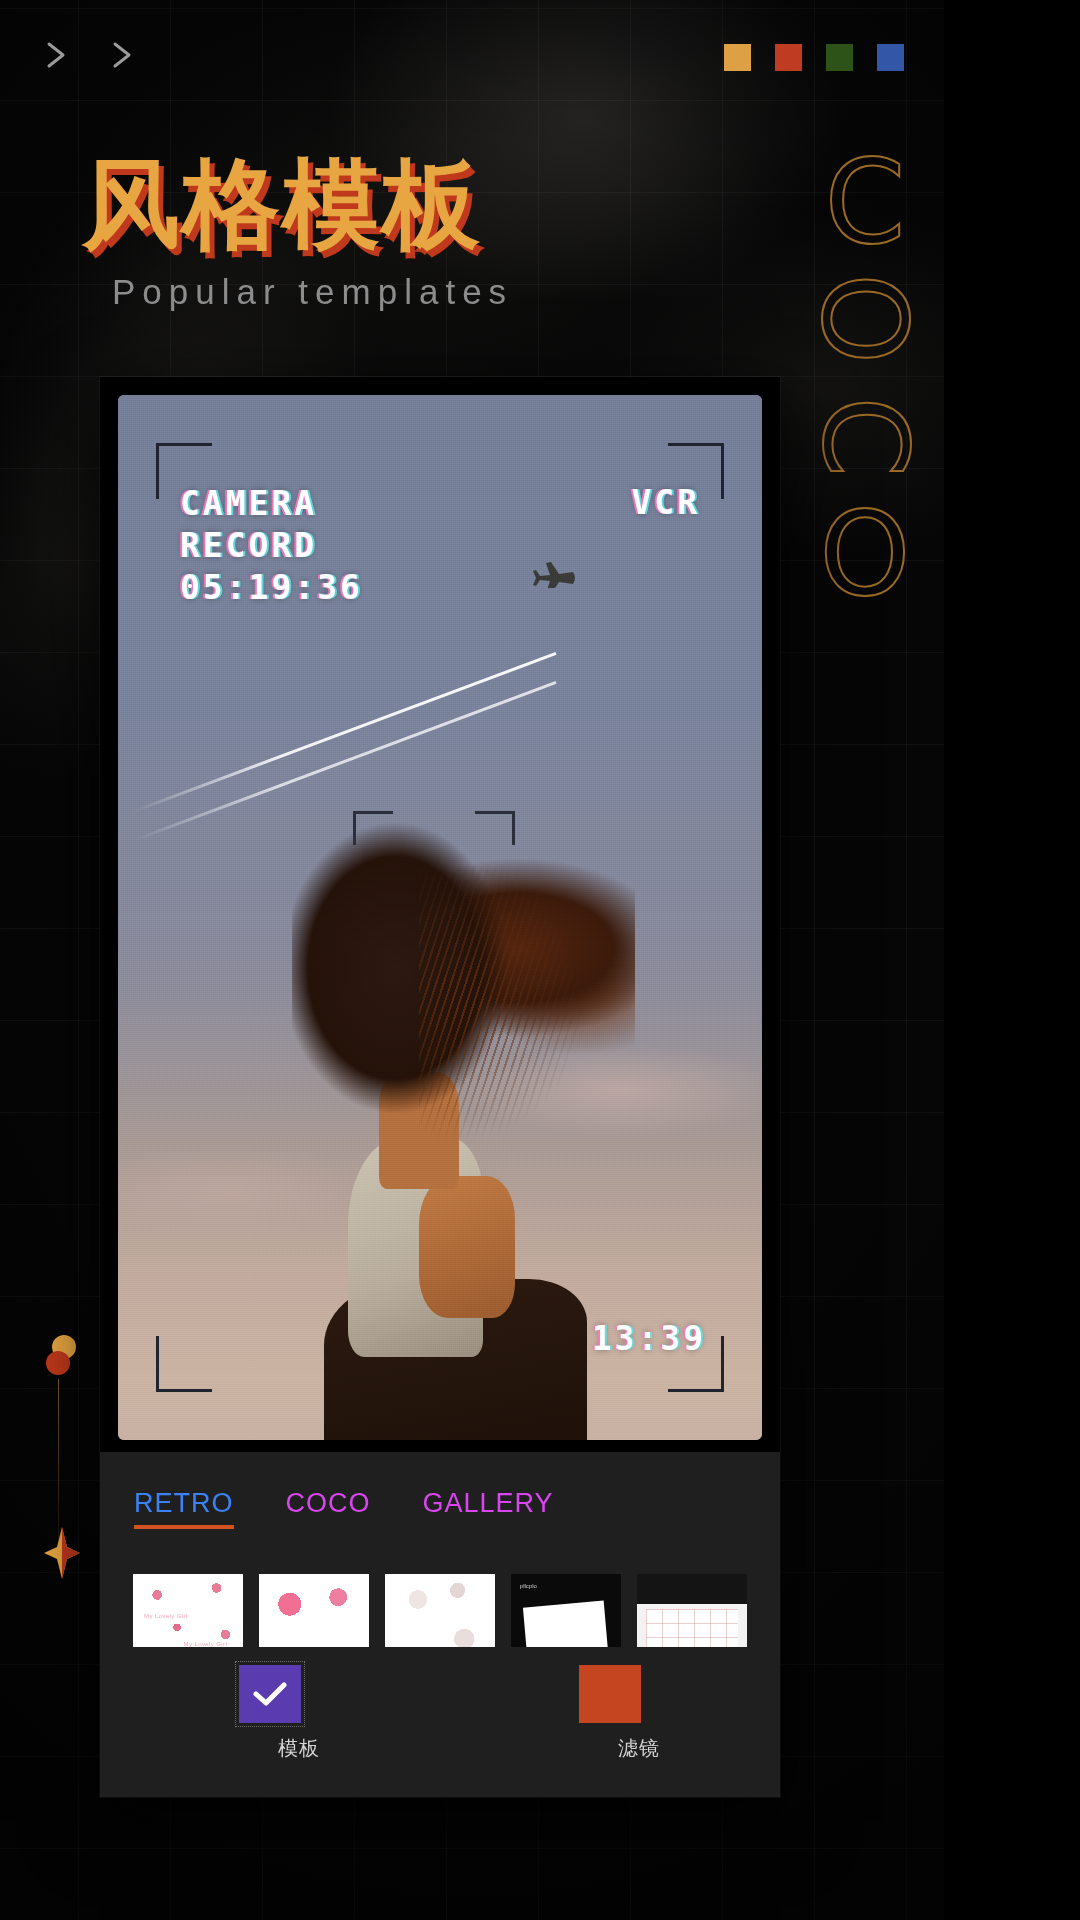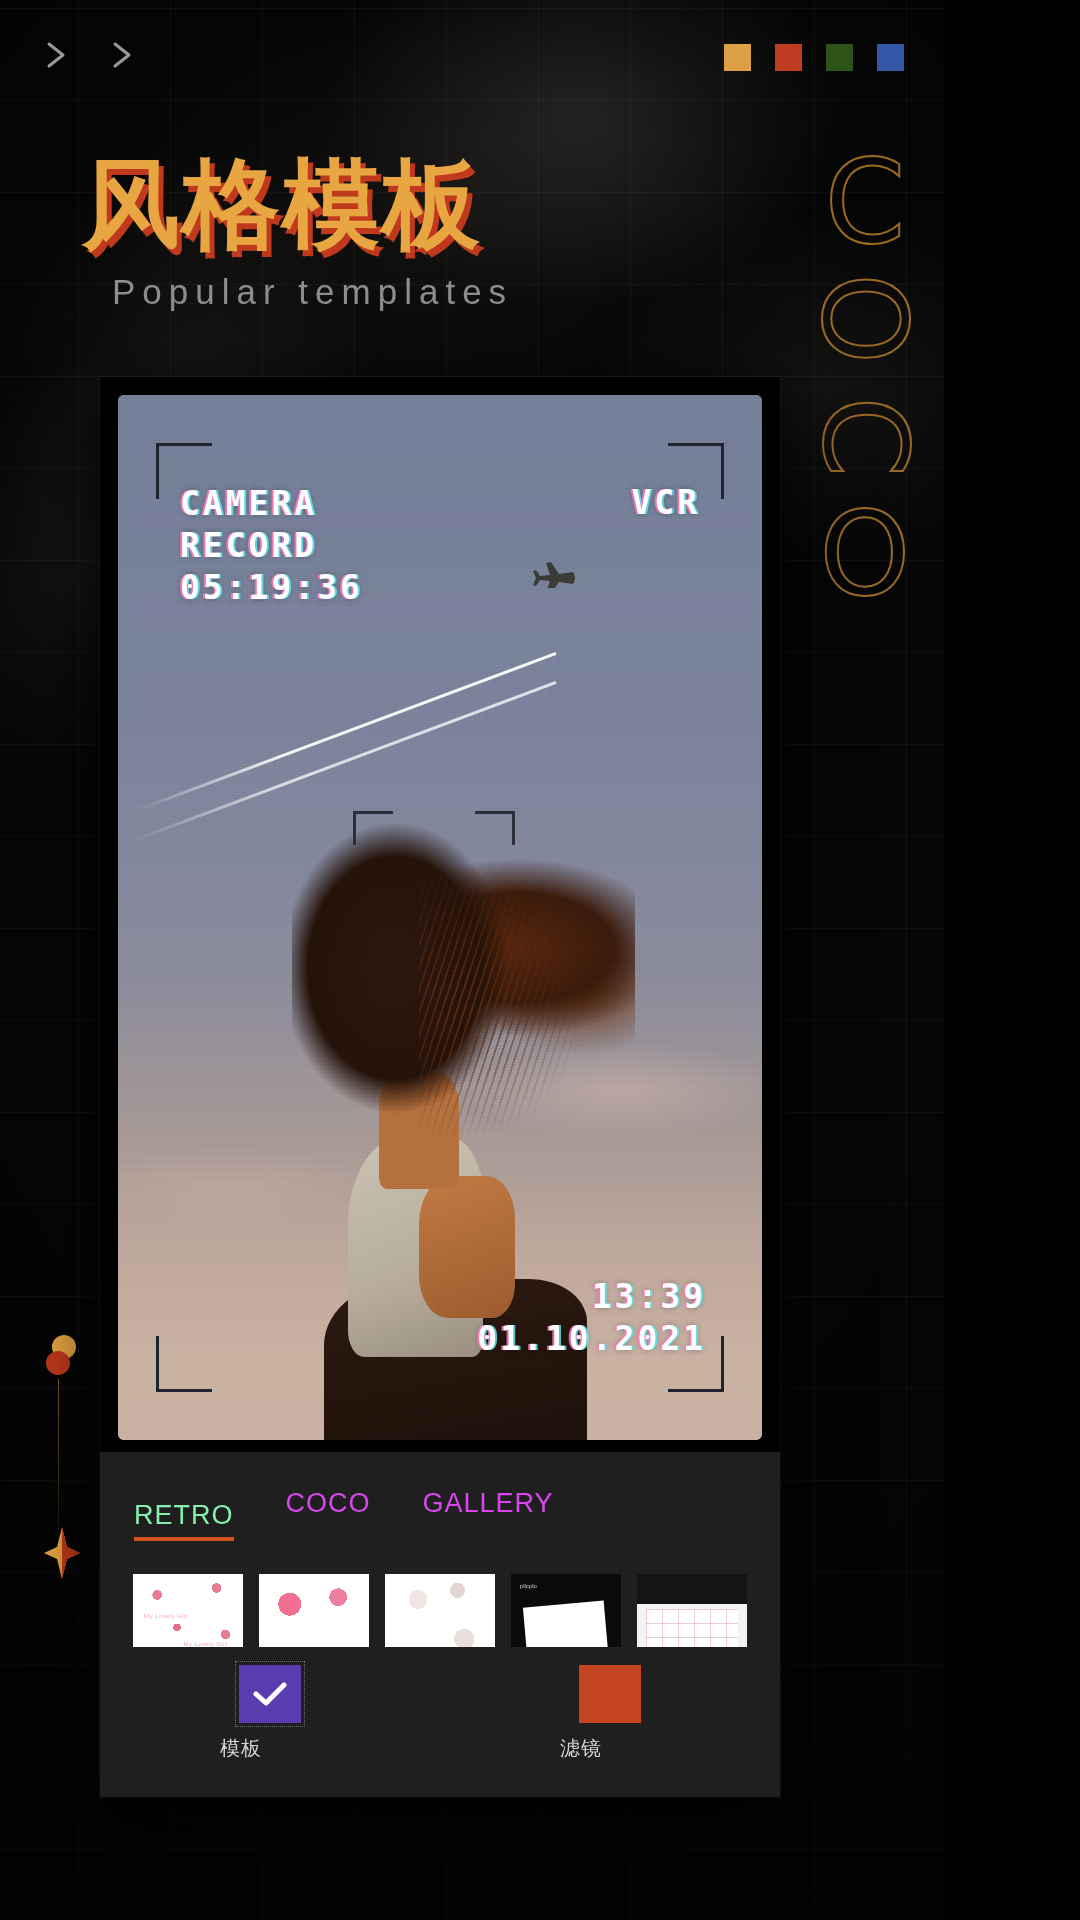--- a/index.html
+++ b/index.html
@@ -266,21 +266,21 @@
     background:#1f1f1f;
   }
   .tabs {
     position:absolute; left:34px; top:36px;
     display:flex; gap:52px; align-items:flex-start;
   }
   .tab {
     font-size:27px; letter-spacing:1px; color:#d946ef;
     padding-bottom:10px; cursor:pointer; position:relative;
   }
-  .tab.active { color:#86efac;margin-top:12px; }
+  .tab.active { color:#3b82f6; }
   .tab.active::after {
     content:""; position:absolute; left:0; bottom:0;
     width:100%; height:4px; background:#D4521F;
   }
 
   
   .thumbs {
     position:absolute; left:33px; top:122px;
     display:flex; gap:16px;
   }
@@ -350,21 +350,21 @@
     background-size:16px 14px;
   }
 
   
   .toolbar {
     position:absolute; left:0; bottom:0; width:680px; height:150px;
     background:#1f1f1f;
     display:flex; align-items:flex-start; justify-content:space-around;
     padding-top:18px;
   }
-  .tool { width:100px; text-align:left; cursor:pointer; }
+  .tool { width:100px; text-align:right; cursor:pointer; }
   .tool .sw {
     width:62px; height:58px; margin:0 auto 12px auto;
     display:flex; align-items:center; justify-content:center;
     position:relative;
   }
   .tool.selected .sw::after {
     content:""; position:absolute; inset:-4px;
     border:1px dotted rgba(255,255,255,.35);
   }
   .tool .lbl {
@@ -463,21 +463,20 @@
         <div class="vhs ov-left">
           <div>CAMERA</div>
           <div>RECORD</div>
           <div>05:19:36</div>
         </div>
 
         <div class="vhs ov-vcr">VCR</div>
 
         <div class="vhs ov-bottom">
           <div>13:39</div>
-          <div>01.10.2021</div>
         </div>
       </div>
     </div>
 
     <div class="panel">
       <div class="tabs">
         <div class="tab active">RETRO</div>
         <div class="tab">COCO</div>
         <div class="tab">GALLERY</div>
       </div>

